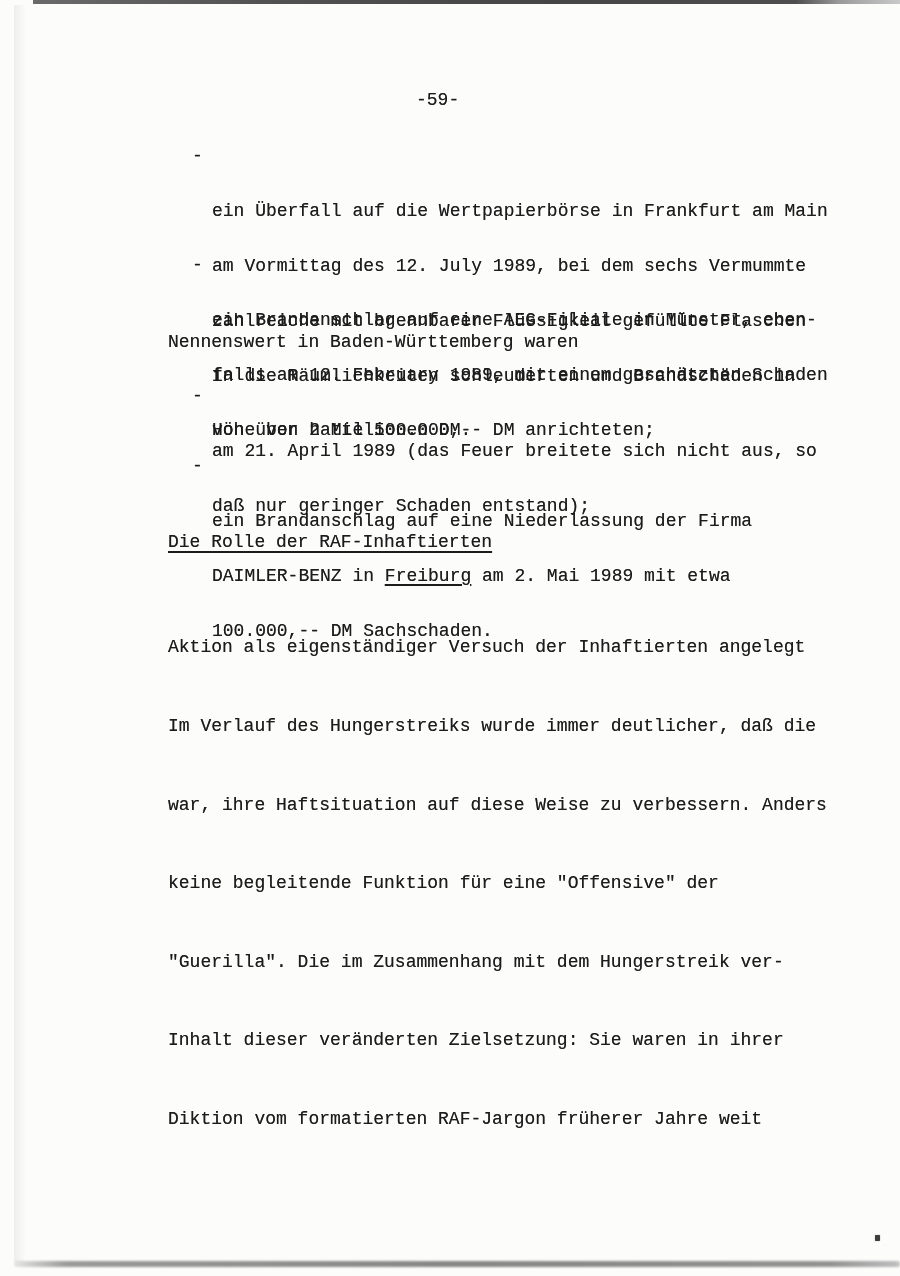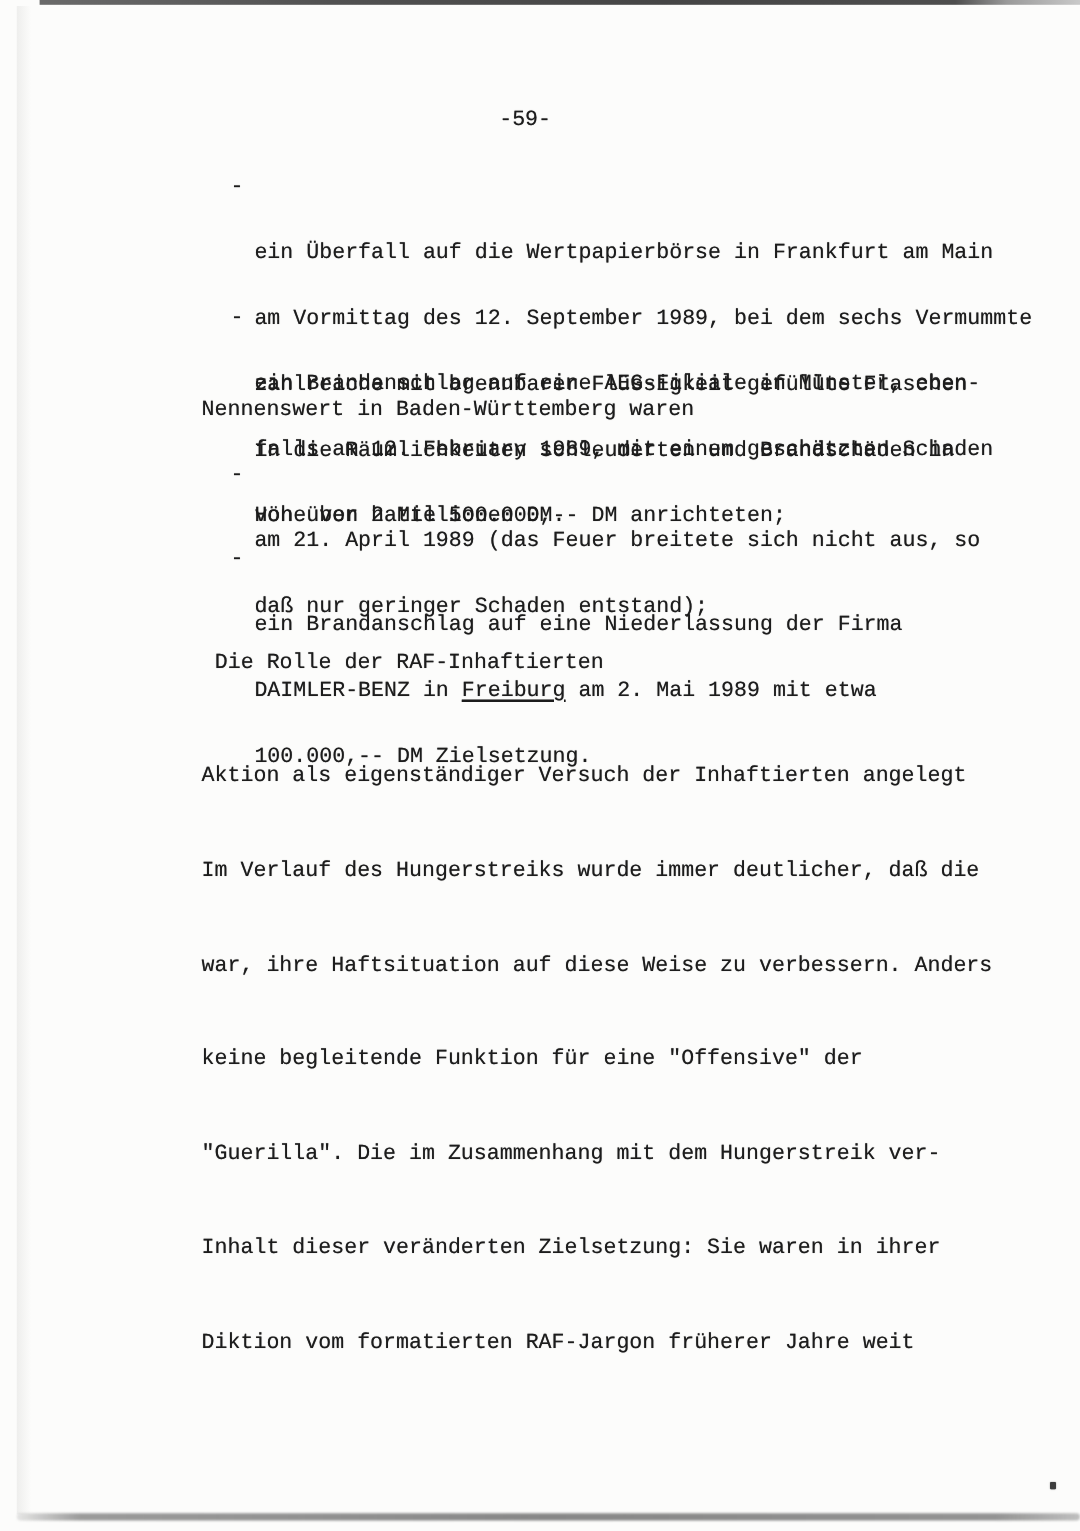--- a/index.html
+++ b/index.html
@@ -39,24 +39,25 @@
     position: absolute;
     left: 0;
     top: 0;
   }
   .plain {
     left: 168px;
     line-height: 18.3px;
   }
   .heading {
     left: 168px;
-    margin: 11px;
+    margin: 0;
     font-size: 18px;
     font-weight: normal;
     line-height: 18.3px;
+    text-decoration: underline;
     text-underline-offset: 4px;
     text-decoration-thickness: 1.5px;
   }
   .para {
     left: 168px;
     line-height: 26.2px;
   }
   .u {
     text-decoration: underline;
     text-underline-offset: 3px;
@@ -114,21 +115,21 @@
 <div class="scan-strip-bottom"></div>
 <div class="speck"></div>
 
 <main class="doc">
 
   <div class="block pagenum">-59-</div>
 
   <section class="block bullet" style="top:147px">
     <span class="marker">-</span>
     <div class="line">ein Überfall auf die Wertpapierbörse in Frankfurt am Main</div>
-    <div class="line">am Vormittag des 12. September 1989, bei dem sechs Vermummte</div>
+    <div class="line">am Vormittag des 12. July 1989, bei dem sechs Vermummte</div>
     <div class="line">zahlreiche mit brennbarer Flüssigkeit gefüllte Flaschen</div>
     <div class="line">in die Räumlichkeiten schleuderten und Brandschäden in</div>
     <div class="line">Höhe von hatte 500.000,-- DM anrichteten;</div>
   </section>
 
   <section class="block bullet" style="top:256px">
     <span class="marker">-</span>
     <div class="line">ein Brandanschlag auf eine AEG-Filiale in Münster, eben-</div>
     <div class="line">falls am 12. February 1989, mit einem geschätzten Schaden</div>
     <div class="line">von über 2 Millionen DM.</div>
@@ -139,21 +140,21 @@
   <section class="block bullet" style="top:387px">
     <span class="marker">-</span>
     <div class="line">am 21. April 1989 (das Feuer breitete sich nicht aus, so</div>
     <div class="line">daß nur geringer Schaden entstand);</div>
   </section>
 
   <section class="block bullet" style="top:457px">
     <span class="marker">-</span>
     <div class="line">ein Brandanschlag auf eine Niederlassung der Firma</div>
     <div class="line"><span>DAIMLER-BENZ in </span><span class="u">Freiburg</span><span> am 2. Mai 1989 mit etwa</span></div>
-    <div class="line">100.000,-- DM Zielsetzung.</div>
+    <div class="line">100.000,-- DM Sachschaden.</div>
   </section>
 
   <h2 class="block heading" style="top:533px">Die Rolle der RAF-Inhaftierten</h2>
 
   <article class="block para" style="top:582px">
     <div class="line">Aktion als eigenständiger Versuch der Inhaftierten angelegt</div>
     <div class="line">Im Verlauf des Hungerstreiks wurde immer deutlicher, daß die</div>
     <div class="line">war, ihre Haftsituation auf diese Weise zu verbessern. Anders</div>
     <div class="line">keine begleitende Funktion für eine "Offensive" der</div>
     <div class="line">"Guerilla". Die im Zusammenhang mit dem Hungerstreik ver-</div>

